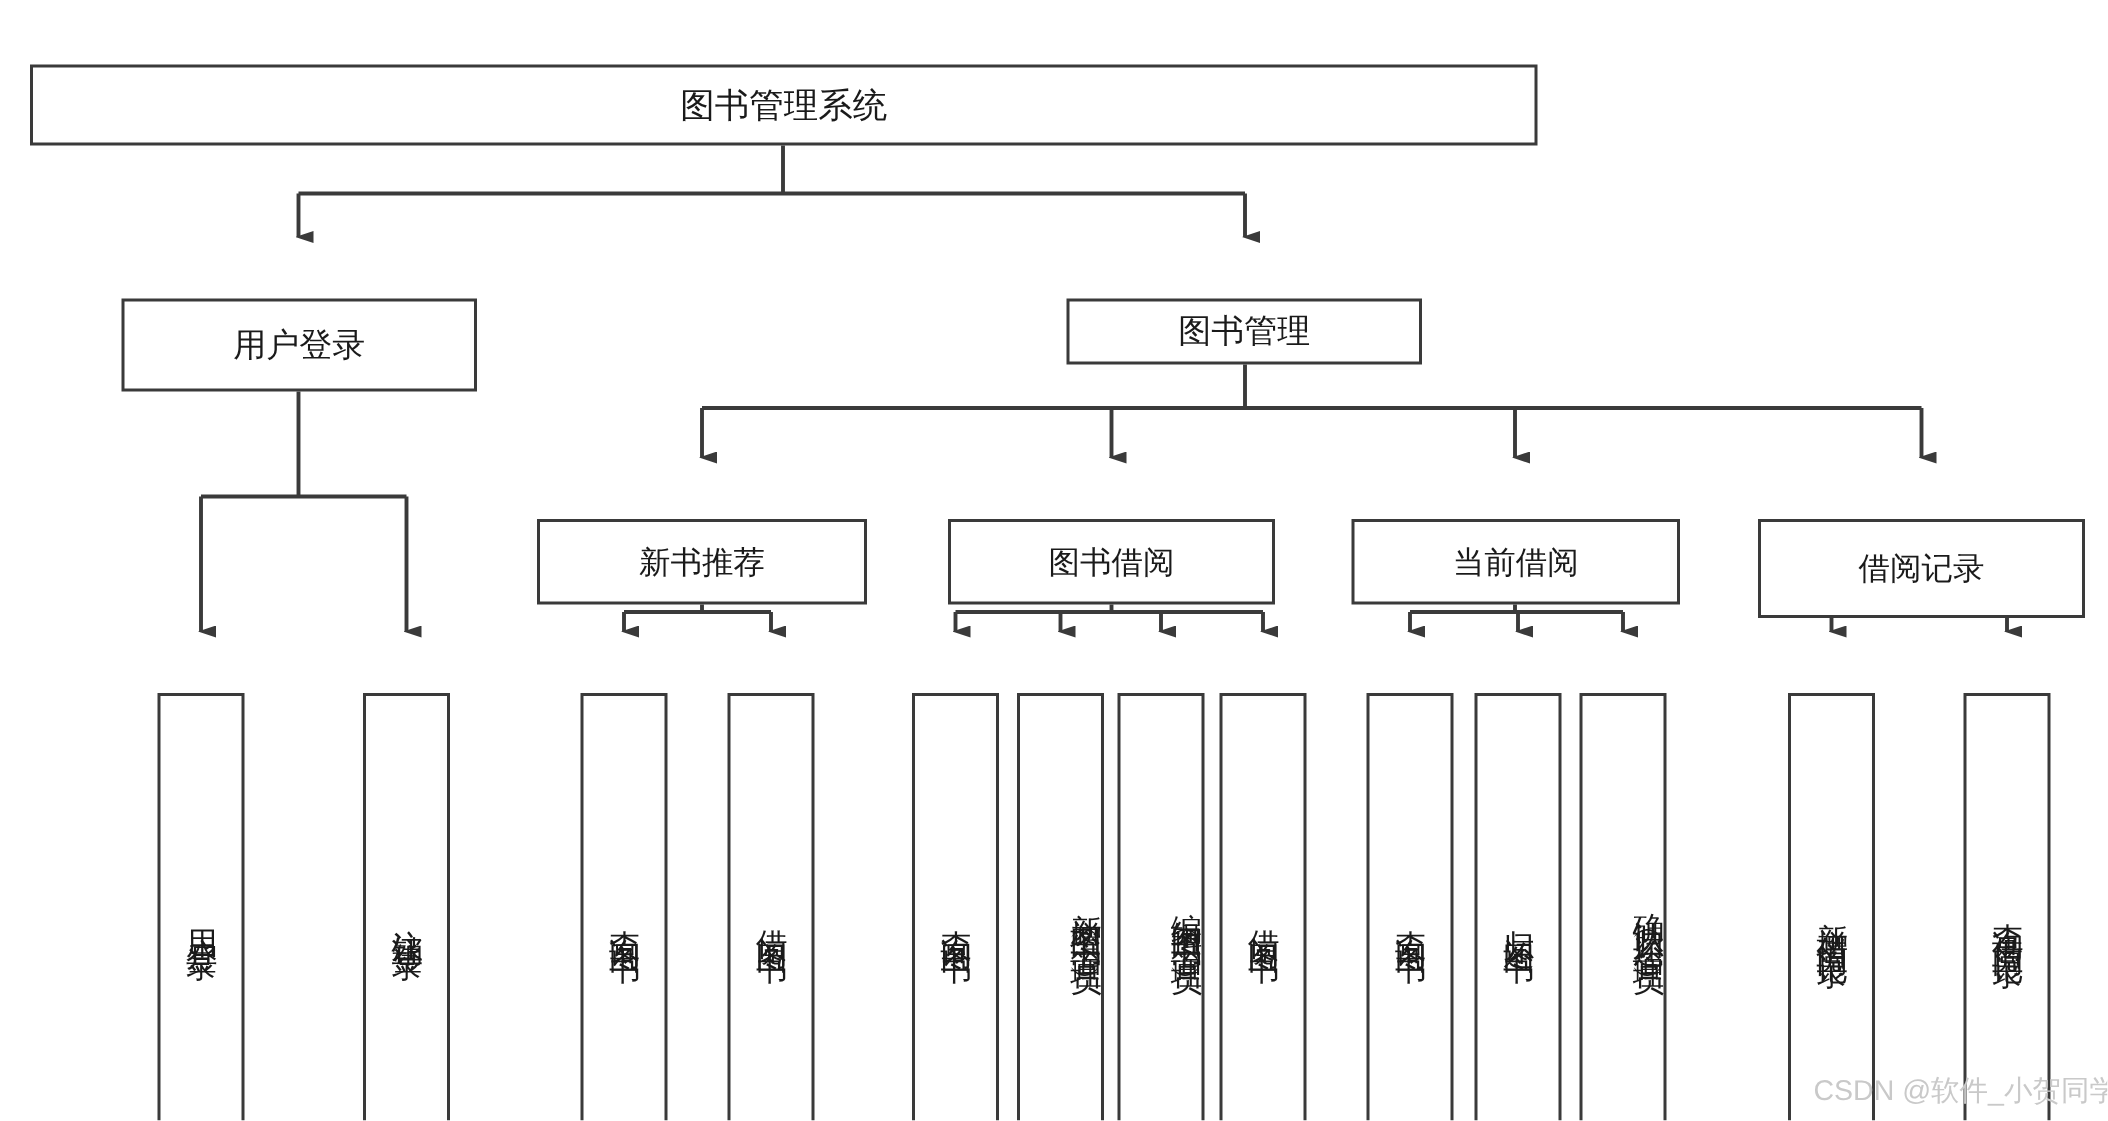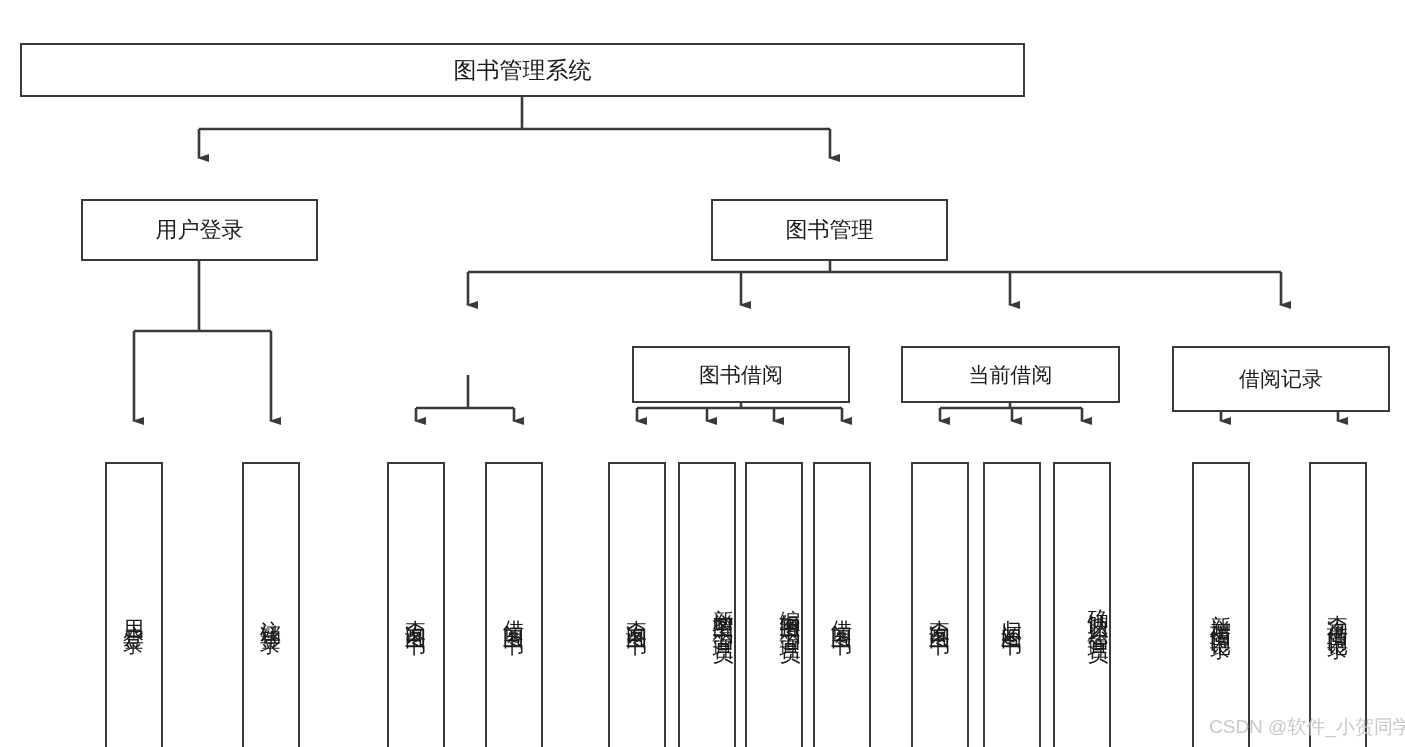--- a/index.html
+++ b/index.html
@@ -129,24 +129,27 @@
     </g>
   </svg>
 
   <div class="node node-root" style="left:20px; top:15px; width:1005px; height:54px;">
     <span>图书管理系统</span>
   </div>
 
   <div class="node node-l2" style="left:81px; top:171px; width:237px; height:62px;">
     <span>用户登录</span>
   </div>
-  <div class="node node-l2" style="left:711px; top:171px; width:237px; height:62px;">
+  <div class="node node-l2" style="left:711px; top:171px; width:237px; height:44px;">
     <span>图书管理</span>
   </div>
 
+  <div class="node node-l3" style="left:358px; top:318px; width:220px; height:57px;">
+    <span>新书推荐</span>
+  </div>
   <div class="node node-l3" style="left:632px; top:318px; width:218px; height:57px;">
     <span>图书借阅</span>
   </div>
   <div class="node node-l3" style="left:901px; top:318px; width:219px; height:57px;">
     <span>当前借阅</span>
   </div>
   <div class="node node-l3" style="left:1172px; top:318px; width:218px; height:66px;">
     <span>借阅记录</span>
   </div>
 

